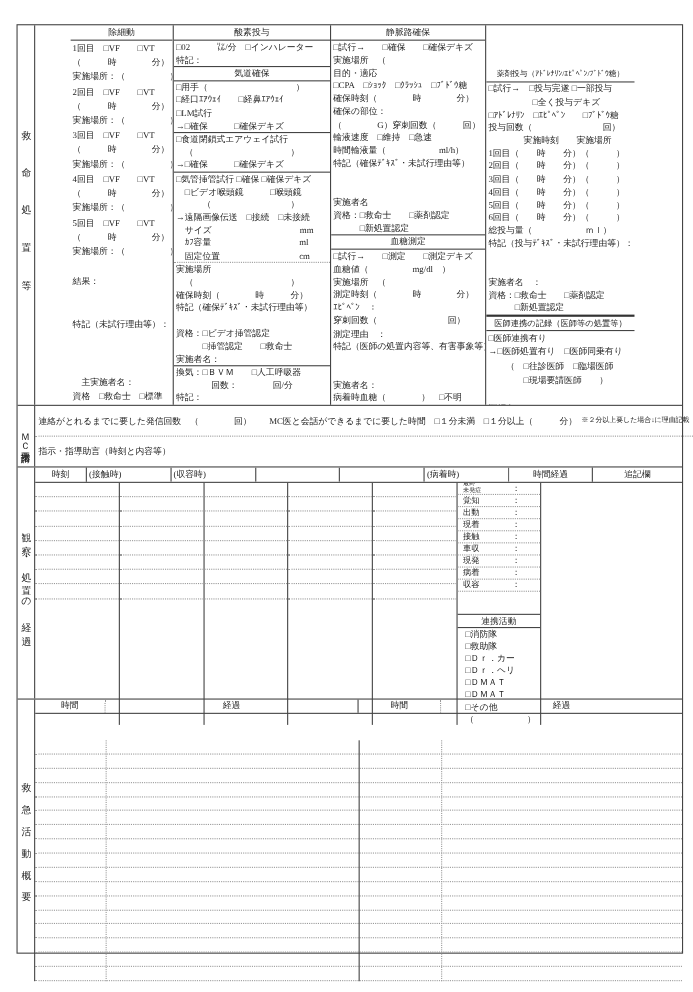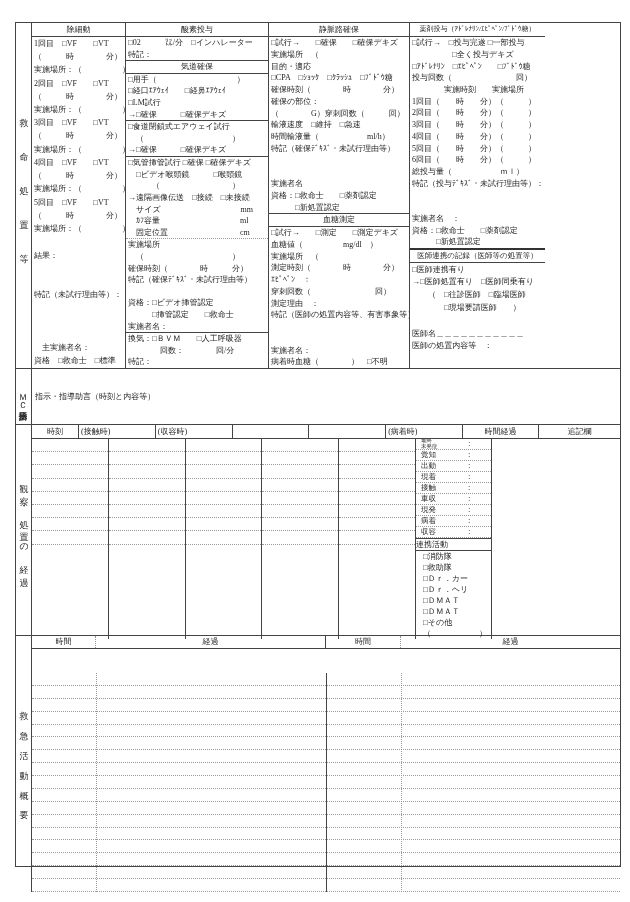--- a/index.html
+++ b/index.html
@@ -17,21 +17,21 @@
   .s1 { height:346px; }
   .s1 .side { letter-spacing:34px; }
   .col { display:flex; flex-direction:column; border-right:1px solid #444; overflow:hidden; }
   .col:last-child { border-right:none; }
   .colh { flex:0 0 14px; border-bottom:1px solid #444; text-align:center; font-size:8px; line-height:13px; white-space:nowrap; overflow:hidden; }
   .cbody { flex:1; display:flex; flex-direction:column; }
   .ln { flex:1 1 0; font-size:8px; line-height:1.2; padding:0 2px; white-space:pre; overflow:hidden; display:flex; align-items:center; }
   .sub { justify-content:center; border-top:1px solid #444; border-bottom:1px solid #444; }
   .bt  { border-top:1px solid #444; }
   .btd { border-top:1px dotted #999; }
-  .c1 { flex:0 0 94px; } .c2 { flex:0 0 143px; } .c3 { flex:0 0 141px; } .c4 { flex:0 0 135px; } .c5 { flex:1; }
+  .c1 { flex:0 0 94px;margin-left:32px; } .c2 { flex:0 0 143px; } .c3 { flex:0 0 141px; } .c4 { flex:0 0 135px;margin-top:38px; } .c5 { flex:1; }
   .c4 .colh { font-size:7px; }
   .pa { flex:0 0 211px; display:flex; flex-direction:column; }
   .pb { flex:1; display:flex; flex-direction:column; border-top:2px solid #333; }
   .pbh { flex:0 0 13px; border-bottom:1px solid #444; font-size:7.5px; line-height:12px; text-align:center; white-space:nowrap; overflow:hidden; }
   .pb .ln { flex:0 0 12.8px; }
   .fill { flex:1; }
   .c5blank { flex:0 0 211px; }
 
   
   .s2 { height:56px; }
@@ -57,21 +57,21 @@
   .s3colA { flex:0 0 47px; border-right:1px solid #444; display:flex; flex-direction:column; }
   .obslbl { flex:0 0 13.2px; border-bottom:1px dotted #999; font-size:8px; display:flex; align-items:center; justify-content:center; overflow:hidden; }
   .judge { flex:1; writing-mode:vertical-rl; text-orientation:upright; display:flex; align-items:center; justify-content:center; font-size:8px; letter-spacing:1px; overflow:hidden; }
   .obsarea { flex:0 0 384px; display:flex; }
   .obscol { flex:1; border-right:1px solid #444; display:flex; flex-direction:column; }
   .orow { flex:0 0 13.2px; border-bottom:1px dotted #999; }
   .timecol { flex:0 0 76px; border-right:1px solid #444; display:flex; flex-direction:column; }
   .trow { flex:0 0 11px; border-bottom:1px dotted #999; display:flex; align-items:center; font-size:7.5px; padding-left:5px; overflow:hidden; }
   .tcolon { margin-left:auto; margin-right:18px; }
   .tstack { display:flex; flex-direction:column; font-size:5.5px; line-height:1.02; }
-  .coophead { flex:0 0 12px; border-top:1px solid #444; border-bottom:1px solid #444; text-align:left; font-size:8px; line-height:11px; }
+  .coophead { flex:0 0 12px; border-top:1px solid #444; border-bottom:1px solid #444; text-align:center; font-size:8px; line-height:11px;margin-top:20px; }
   .citem { flex:1; font-size:8px; display:flex; align-items:center; padding-left:7px; white-space:pre; overflow:hidden; }
   .addcol { flex:1; }
 
   
   .s4 { flex:1; }
   .s4 .side { letter-spacing:20px; }
   .s4t { flex:1; display:flex; flex-direction:column;gap:24px; }
   .s4h { flex:0 0 13px; display:flex; border-bottom:1px solid #444; font-size:8px; }
   .s4h .t1 { flex:0 0 64px; border-right:1px dotted #999; text-align:center; line-height:12px; }
   .s4h .k1 { flex:0 0 230px; border-right:1px solid #444; text-align:center; line-height:12px; }
@@ -226,20 +226,24 @@
         </div>
       </div>
     </div>
 
   </div>
 
   <div class="sec sec-b s2">
     <div class="side">ＭＣ指示要請</div>
     <div class="mcbody">
       <div class="mcr">
+        <span>連絡がとれるまでに要した発信回数　（　　　　回）　　MC医と会話ができるまでに要した時間　□１分未満　□１分以上（　　　分）</span>
+        <span class="mcnote">※２分以上要した場合↓に理由記載</span>
+      </div>
+      <div class="mcr">
         <span>指示・指導助言（時刻と内容等）</span>
       </div>
     </div>
   </div>
 
   <div class="sec sec-b s3">
     <div class="side">観察・処置の経過</div>
     <div class="s3t">
       <div class="s3h">
         <div class="hc-time">時刻</div>

